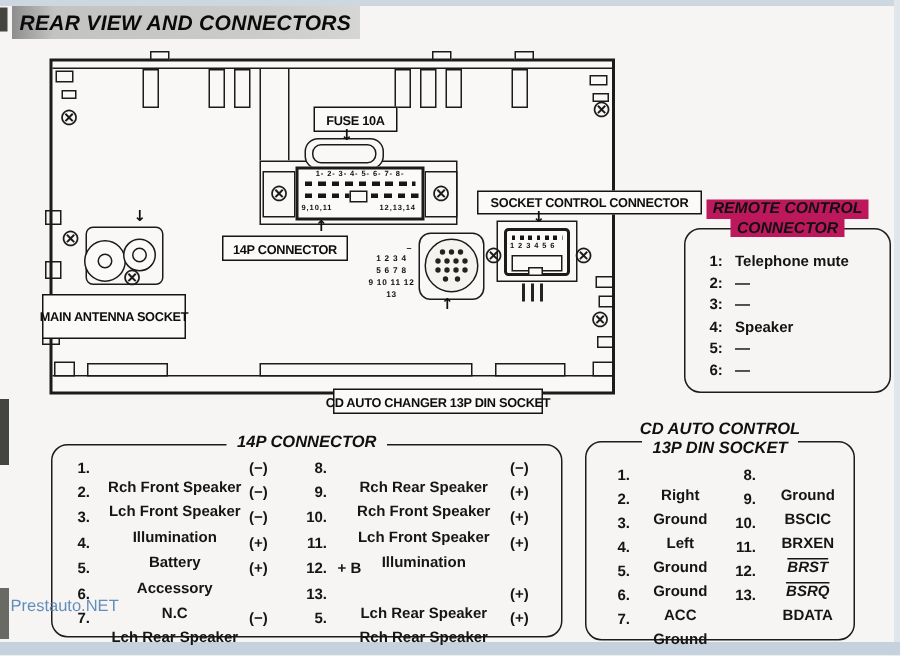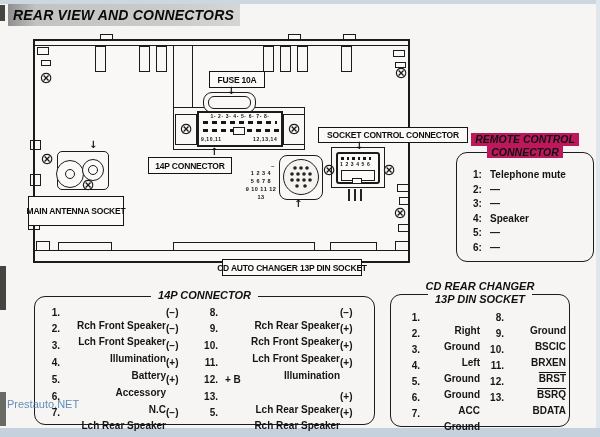--- a/index.html
+++ b/index.html
@@ -37,24 +37,24 @@
   .round-box{position:absolute;border:1.5px solid #1c1c1c;border-radius:11px;box-sizing:border-box;z-index:2;}
   .panel-title{position:absolute;display:flex;flex-direction:column;align-items:center;z-index:3;
      font-weight:bold;font-style:italic;font-size:10.5px;line-height:12.5px;color:#101010;text-align:center;}
   .panel-title span{background:#be185d;padding:0 4px;white-space:nowrap;}
   .table-title{position:absolute;text-align:center;z-index:3;font-weight:bold;font-style:italic;
      font-size:11px;line-height:13px;color:#101010;}
   .table-title span{background:#f6f5f3;padding:0 7px;white-space:nowrap;}
   .col-rows{position:absolute;display:flex;flex-direction:column;justify-content:space-between;z-index:3;}
   .trow{display:flex;align-items:center;height:12px;font-size:10px;font-weight:bold;color:#151515;}
   .trow .num{width:20px;text-align:right;margin-right:7px;flex:none;}
-  .trow .lbl{flex:1;text-align:right;white-space:nowrap;margin-top:26px;}
+  .trow .lbl{flex:1;text-align:center;white-space:nowrap;margin-top:26px;}
   .trow .pol{width:26px;text-align:left;flex:none;white-space:nowrap;}
   .cdrow .num{width:18px;}
-  .ov{text-decoration:overline;}
+  .ov{text-decoration:overline;font-style:italic;}
   .rrow{display:flex;align-items:center;height:11px;font-size:10px;font-weight:bold;color:#141414;}
   .rrow .num{width:17px;flex:none;}
   .din-nums{position:absolute;font-size:5.5px;font-weight:bold;line-height:8px;text-align:center;
      color:#111;letter-spacing:.5px;z-index:4;white-space:nowrap;}
   .wm-left{position:absolute;left:7px;top:398px;font-size:11px;color:rgba(74,122,176,.85);z-index:9;}
   .wm-right{position:absolute;left:225px;top:406px;font-size:20px;font-weight:bold;letter-spacing:1px;
      color:#dddcd8;-webkit-text-stroke:1px #9b9a95;z-index:9;white-space:nowrap;}
 </style>
 </head>
 <body>
@@ -297,21 +297,21 @@
       </div>
     <div class="trow">
         <span class="num">5.</span>
         <span class="lbl">Rch Rear Speaker</span>
         <span class="pol">(+)</span>
       </div>
   </div>
 
   <div class="round-box" style="left:390px;top:294px;width:180px;height:133px;"></div>
   <div class="table-title" style="left:390px;top:280px;width:180px;">
-    <div><span>CD REAR CHANGER</span></div>
+    <div><span>CD AUTO CONTROL</span></div>
     <div><span>13P DIN SOCKET</span></div>
   </div>
   <div class="col-rows" style="left:402px;top:311px;width:78px;height:109px;">
     <div class="trow cdrow">
         <span class="num">1.</span>
         <span class="lbl">Right</span>
       </div>
     <div class="trow cdrow">
         <span class="num">2.</span>
         <span class="lbl">Ground</span>

